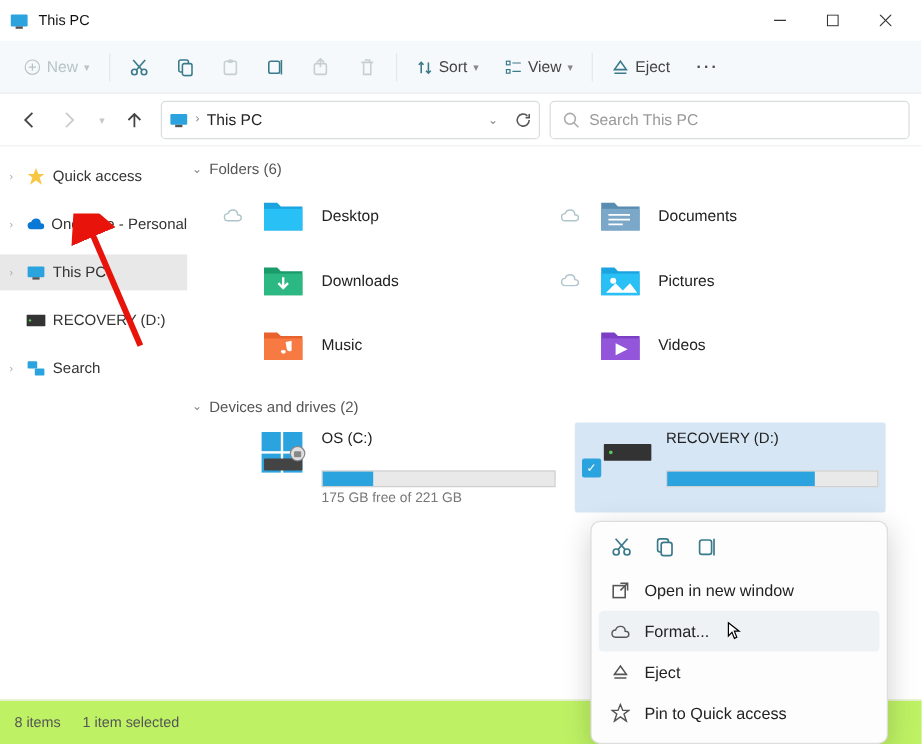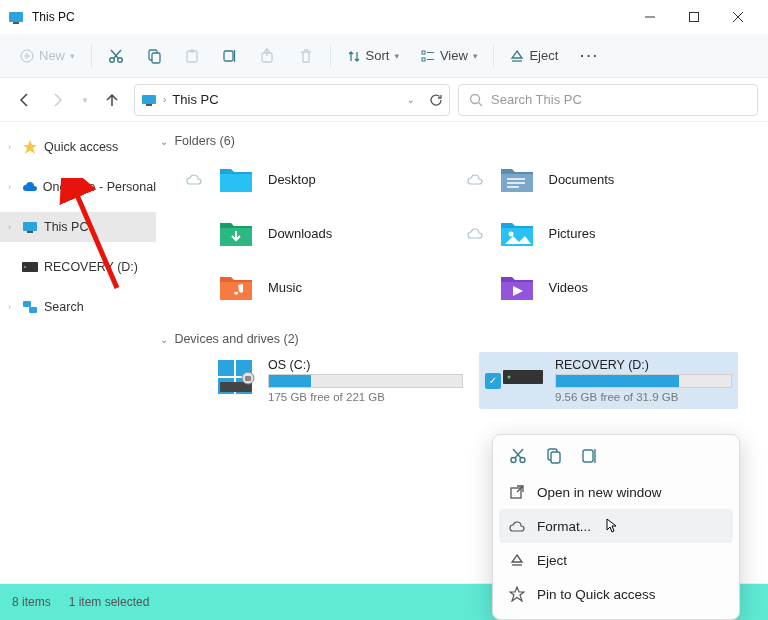--- a/index.html
+++ b/index.html
@@ -31,26 +31,26 @@
   .grouphdr { display: flex; align-items: center; gap: 6px; font-size: 12.5px; color: #555; padding: 6px 4px; }
   .folders { display: grid; grid-template-columns: 1fr 1fr; gap: 4px 10px; padding-left: 30px; padding-right: 31px; }
   .fitem { display: flex; align-items: center; gap: 14px; height: 50px; }
   .cloud { width: 18px; color: #b0c4cc; }
   .flabel { font-size: 13px; color: #222; }
   .drives { padding-left: 54px; padding-right: 30px; display: grid; grid-template-columns: 1fr 1fr; gap: 10px; }
   .drive { display: flex; gap: 12px; padding: 6px; border-radius: 2px; }
   .drive.sel { background: #d6e6f5; position: relative; }
   .dicon { width: 40px; height: 36px; display:flex; align-items:center; justify-content:center; }
   .dinfo { flex: 1; }
-  .dname { font-size: 12.5px; color: #222; margin-bottom: 2px; }
+  .dname { font-size: 12.5px; color: #222; margin-bottom: 20px; }
   .dbar { height: 14px; background: #e9e9e9; border: 1px solid #d0d0d0; position: relative; margin-bottom: 3px; }
   .dbar .fill { position: absolute; left: 0; top: 0; bottom: 0; background: #2aa3df; }
   .dfree { font-size: 11.5px; color: #777; }
   .checkmark { position: absolute; left: 6px; top: 50%; transform: translateY(-50%); width: 16px; height: 16px; background: #2aa3df; border-radius: 2px; display: flex; align-items: center; justify-content: center; color: #fff; font-size: 10px; }
-  .status { position: absolute; bottom: 0; left: 0; right: 0; height: 37px; border-top: 1px solid #eee; display: flex; align-items: center; padding: 4px 12px; gap: 18px; font-size: 12px; color: #555; background: #5eead4; }
+  .status { position: absolute; bottom: 0; left: 0; right: 0; height: 37px; border-top: 1px solid #eee; display: flex; align-items: center; padding: 4px 12px; gap: 18px; font-size: 12px; color: #555; background: #bef264; }
   .ctxmenu { position: absolute; right: 28px; bottom: 0; width: 248px; background: #fdfdfd; border: 1px solid #ddd; border-radius: 8px; box-shadow: 0 6px 24px rgba(0,0,0,0.18); padding: 8px 6px; z-index: 10; }
   .ctxrow { height: 34px; display: flex; align-items: center; gap: 12px; padding: 0 10px; border-radius: 4px; font-size: 13.5px; color: #222; }
   .ctxrow.hover { background: #eef2f5; gap: 12px; }
   .ctxicons { display: flex; gap: 18px; padding: 4px 10px 10px; color: #3a5a6a; }
   .ctxshort { margin-left: auto; color: #888; font-size: 12px; }
   .arrow { position: absolute; left: 52px; top: 178px; pointer-events: none; z-index: 5; }
   svg { display: block; }
 </style>
 </head>
 <body>
@@ -367,21 +367,20 @@
           <svg width="40" height="20">
               <rect x="0" y="4" width="40" height="14" rx="1" fill="#333"></rect>
               <circle cx="6" cy="11" r="1.5" fill="#5c5"></circle>
             </svg>
         </div>
         <div class="dinfo">
           <div class="dname">RECOVERY (D:)</div>
           <div class="dbar">
               <div class="fill" style="width:70%"></div>
             </div>
-          <div class="dfree">9.56 GB free of 31.9 GB</div>
         </div>
       </div>
     </div>
   </div>
 </div>
 
 <div class="status">
   <span>8 items</span>
   <span>1 item selected</span>
 </div>

